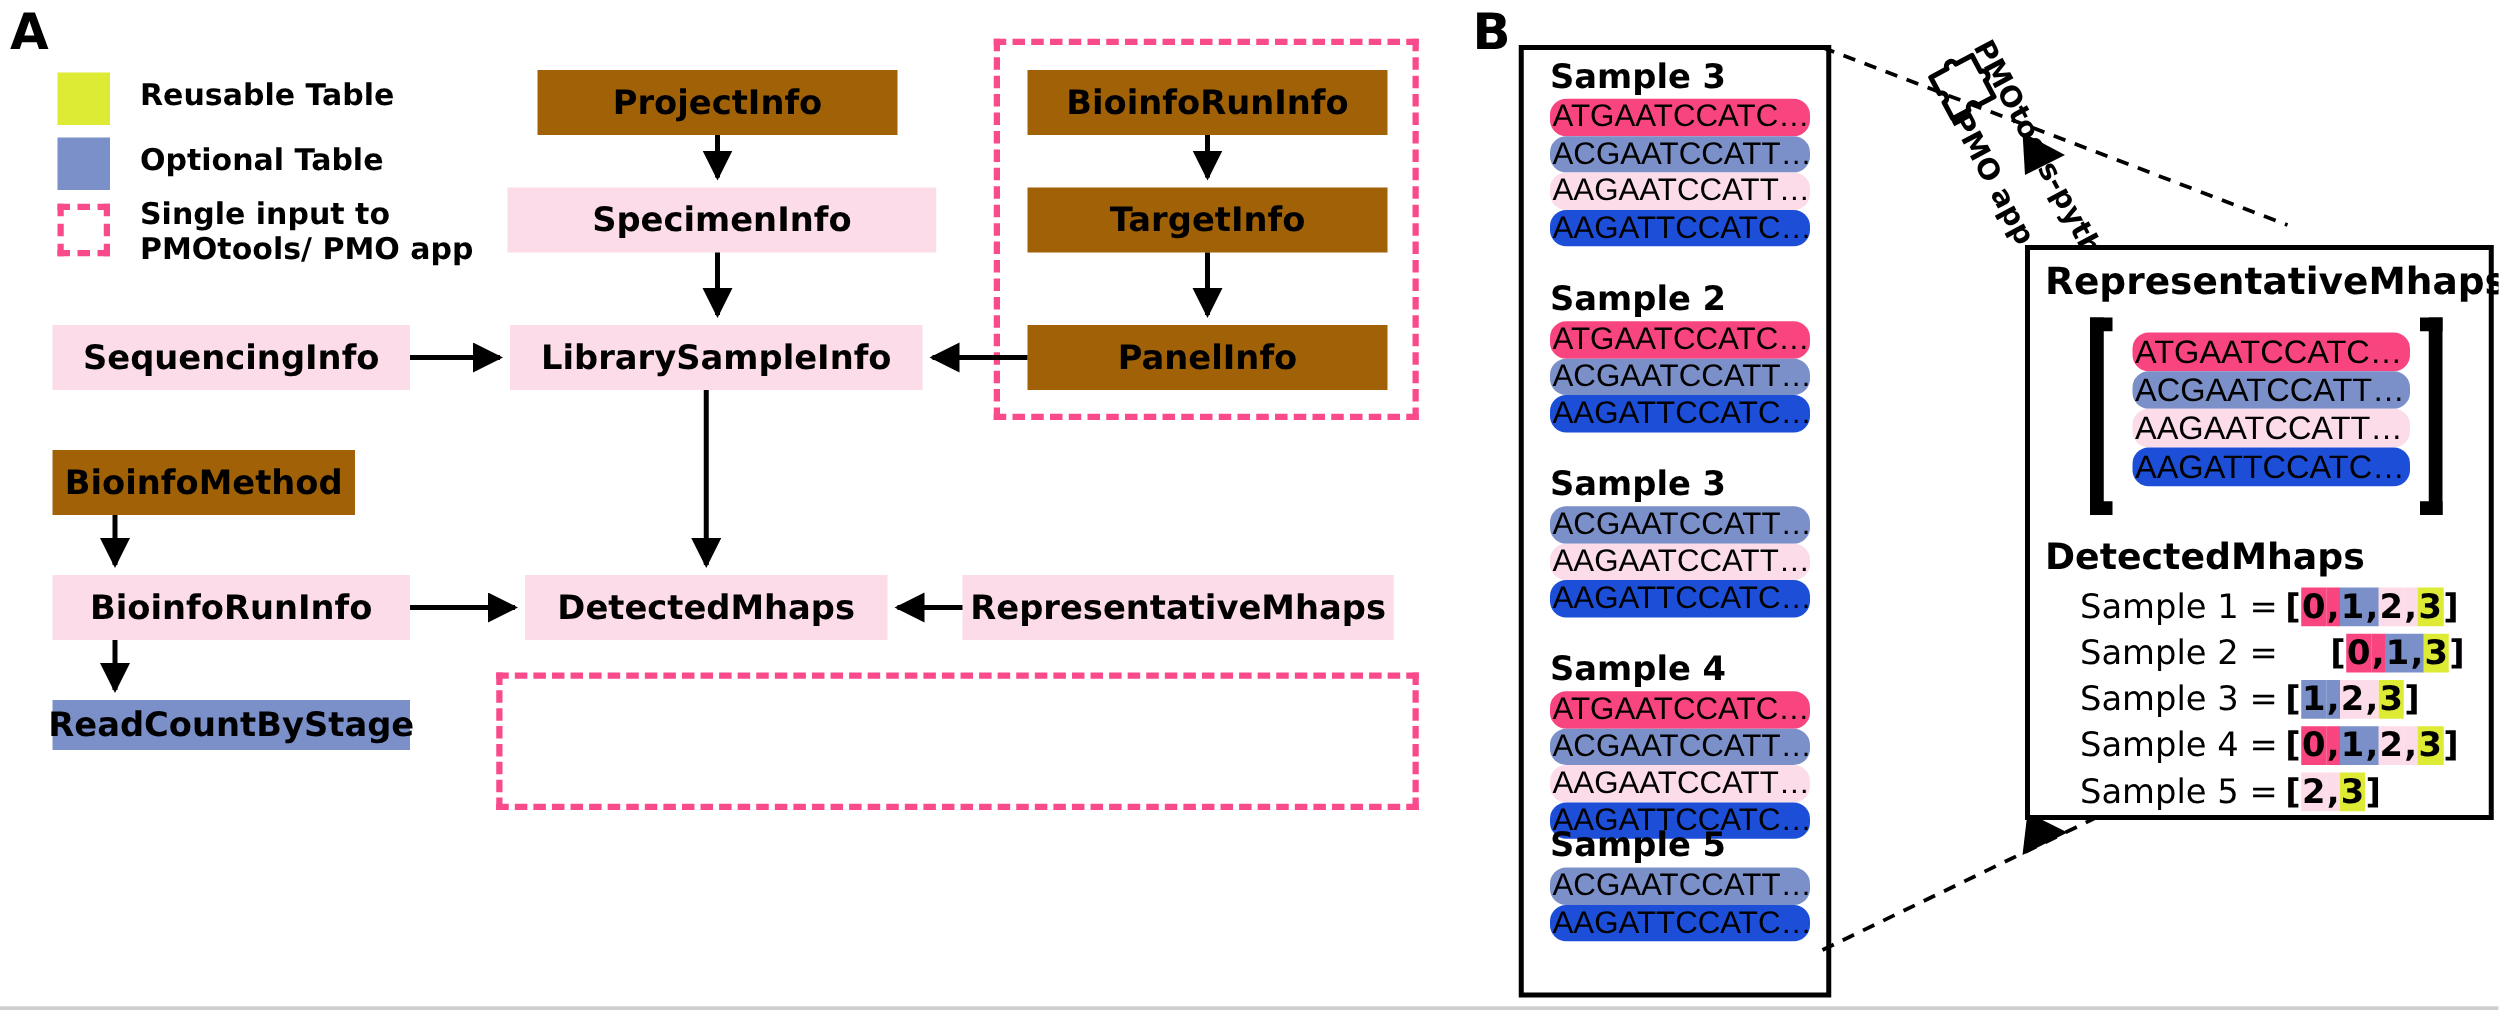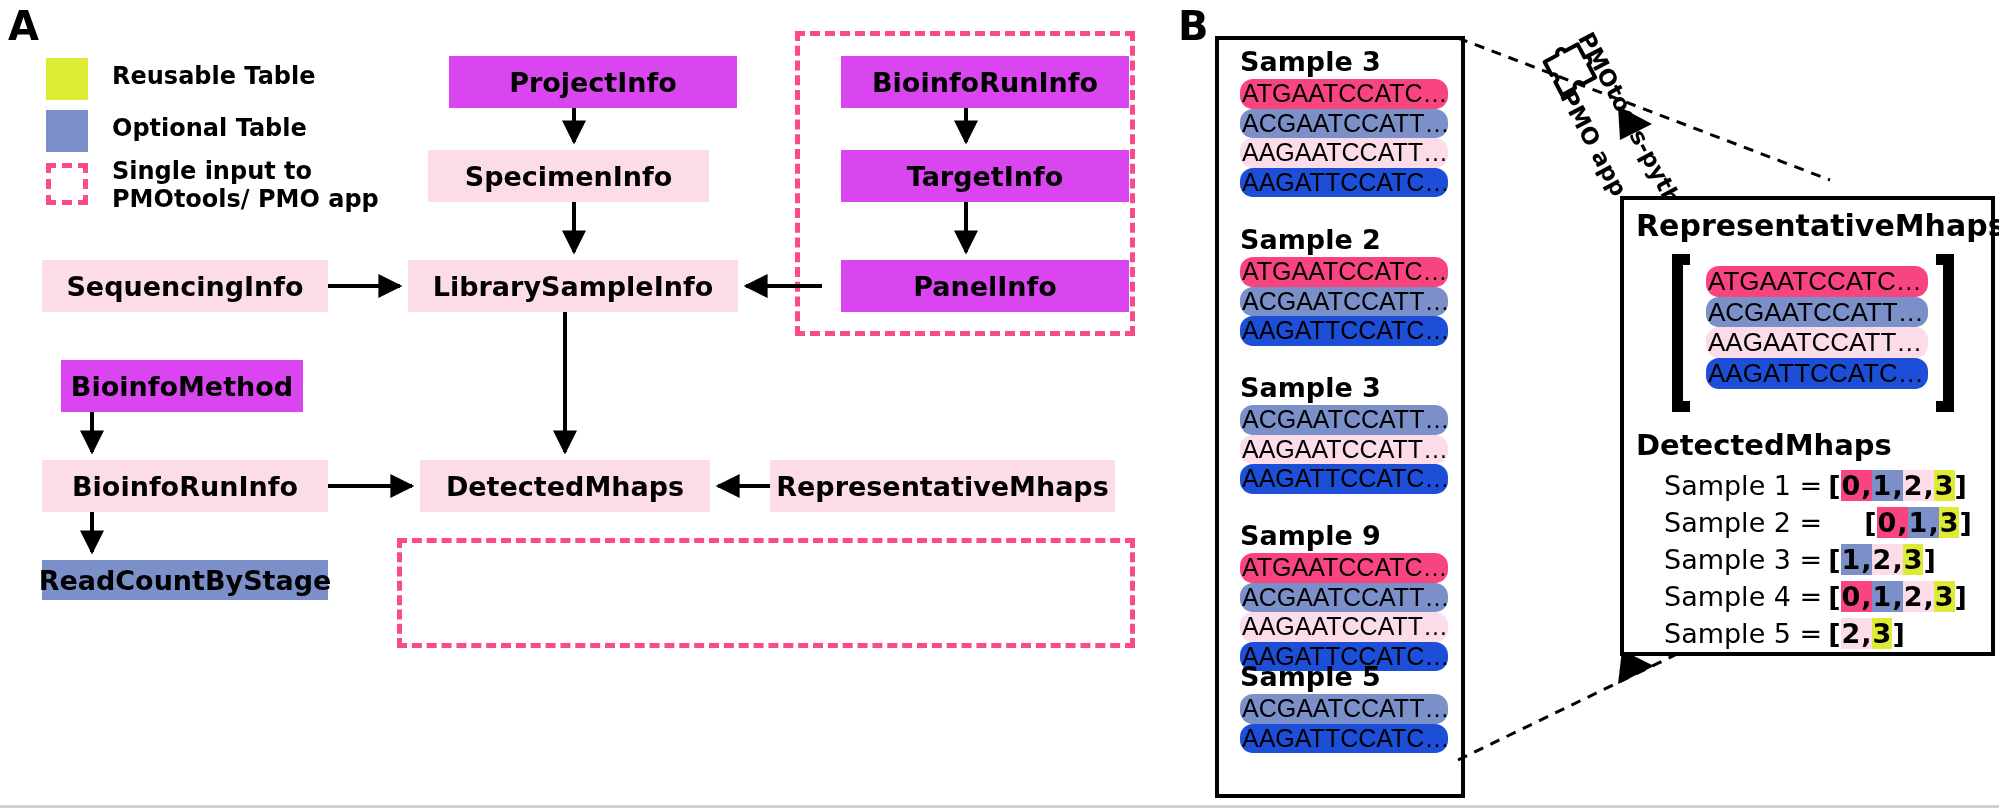--- a/index.html
+++ b/index.html
@@ -32,21 +32,21 @@
     align-items: center;
     justify-content: center;
     font-weight: bold;
     font-size: 27px;
     color: #000;
     font-family: "DejaVu Sans", sans-serif;
     text-align: center;
     box-sizing: border-box;
     white-space: nowrap;
   }
-  .n-reusable { background: #d946ef; margin-left: 19px; }
+  .n-reusable { background: #a16207; }
   .n-required { background: #fbdce8; }
   .n-optional { background: #7b8fc8; }
 
   .arrow {
     position: absolute;
     pointer-events: none;
   }
   .dashbox {
     position: absolute;
     border: 5px dashed #f94b8b;
@@ -184,21 +184,21 @@
   <div class="legend-swatch" style="left:46px; top:163px; border:5px dashed #f94b8b; background:transparent;"></div>
   <div class="legend-label" style="left:112px; top:158px;">Single input to
 PMOtools/ PMO app</div>
 
   <div class="dashbox" style="left:795px; top:31px; width:340px; height:305px;"></div>
 
   <div class="dashbox" style="left:397px; top:538px; width:738px; height:110px;"></div>
 
   <div class="node n-reusable" style="left:430px; top:56px; width:288px; height:52px;">ProjectInfo</div>
 
-  <div class="node n-required" style="left:428px; top:150px; width:281px; height:52px;">SpecimenInfo</div>
+  <div class="node n-required" style="left:406px; top:150px; width:343px; height:52px;">SpecimenInfo</div>
 
   <div class="node n-required" style="left:42px; top:260px; width:286px; height:52px;">SequencingInfo</div>
 
   <div class="node n-required" style="left:408px; top:260px; width:330px; height:52px;">LibrarySampleInfo</div>
 
   <div class="node n-reusable" style="left:822px; top:56px; width:288px; height:52px;">BioinfoRunInfo</div>
 
   <div class="node n-reusable" style="left:822px; top:150px; width:288px; height:52px;">TargetInfo</div>
 
   <div class="node n-reusable" style="left:822px; top:260px; width:288px; height:52px;">PanelInfo</div>
@@ -261,21 +261,21 @@
         <div class="seq c-blue">ACGAATCCATT…</div>
         <div class="seq c-yellow">AAGATTCCATC…</div>
       </div>
       <div class="sample-block" style="left: 1240px; top: 372px;">
         <div class="sample-title">Sample 3</div>
         <div class="seq c-blue">ACGAATCCATT…</div>
         <div class="seq c-lpink">AAGAATCCATT…</div>
         <div class="seq c-yellow">AAGATTCCATC…</div>
       </div>
       <div class="sample-block" style="left: 1240px; top: 520px;">
-        <div class="sample-title">Sample 9</div>
+        <div class="sample-title">Sample 4</div>
         <div class="seq c-pink">ATGAATCCATC…</div>
         <div class="seq c-blue">ACGAATCCATT…</div>
         <div class="seq c-lpink">AAGAATCCATT…</div>
         <div class="seq c-yellow">AAGATTCCATC…</div>
       </div>
       <div class="sample-block" style="left: 1240px; top: 661px;">
         <div class="sample-title">Sample 5</div>
         <div class="seq c-blue">ACGAATCCATT…</div>
         <div class="seq c-yellow">AAGATTCCATC…</div>
       </div>

